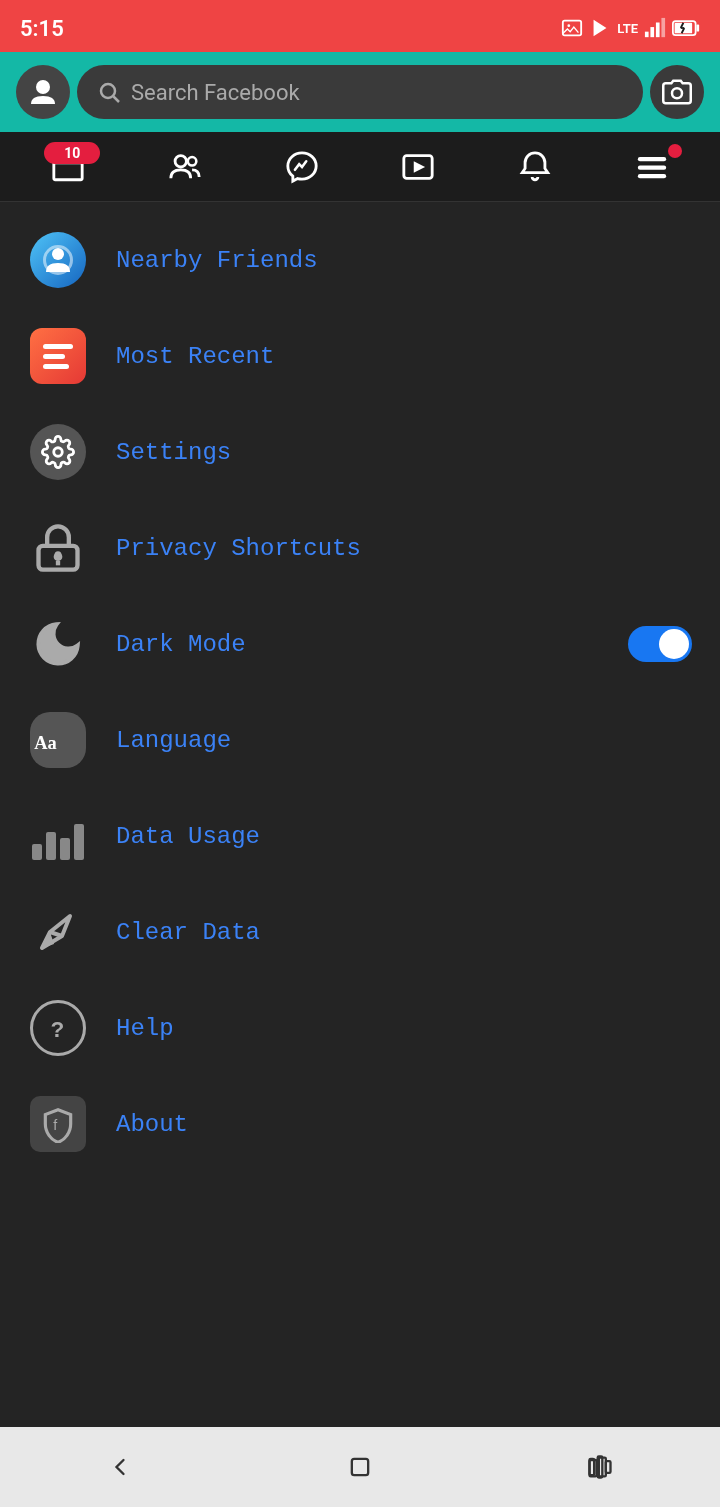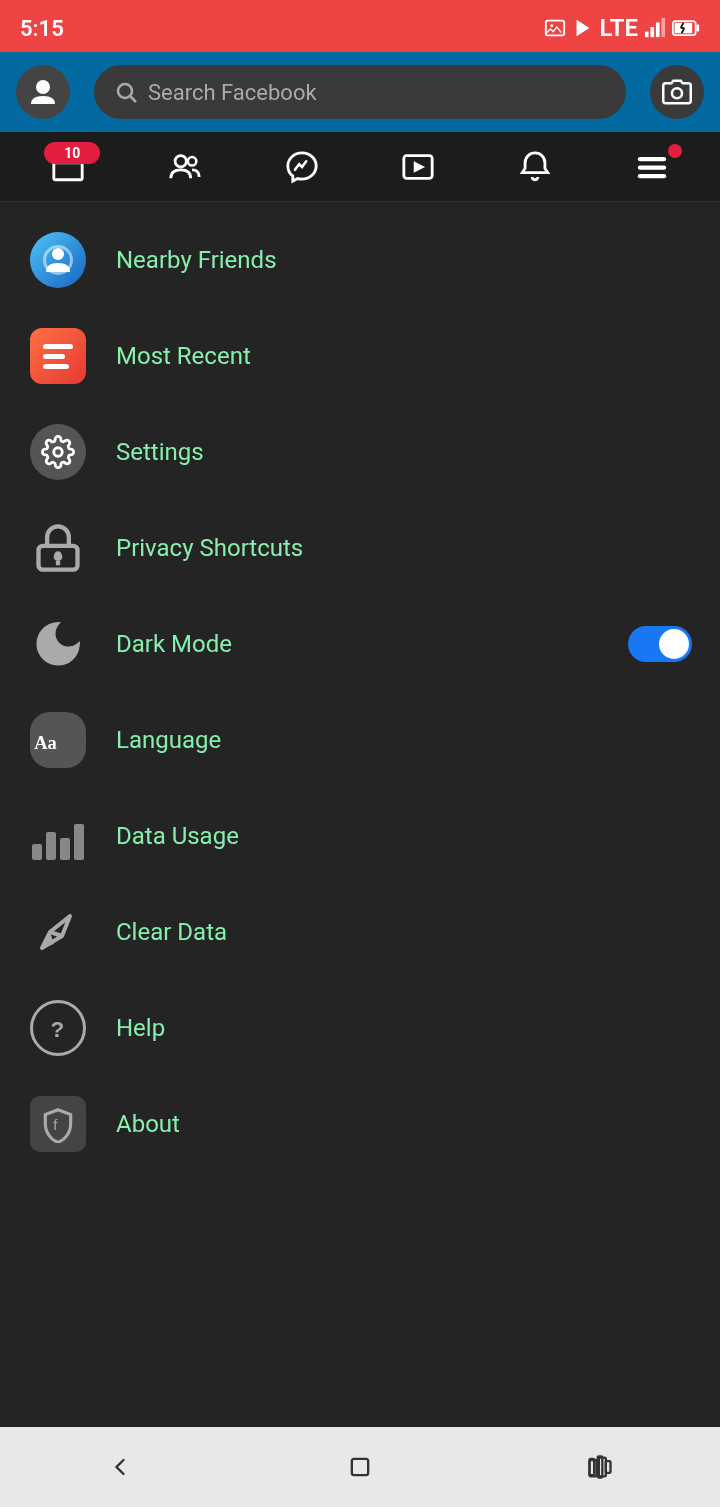--- a/index.html
+++ b/index.html
@@ -28,32 +28,32 @@
       font-size: 22px;
       font-weight: 600;
       color: #fff;
     }
     .status-icons {
       display: flex;
       align-items: center;
       gap: 6px;
     }
     .status-icon-text {
-      font-size: 24px;
+      font-size: 13px;
       font-weight: 600;
       color: #fff;
     }
 
     
     .header {
-      background: #0369a1;
+      background: #14b8a6;
       display: flex;
       align-items: center;
       padding: 8px 16px;
-      gap: 24px;
+      gap: 7px;
       height: 80px;
     }
     .avatar-circle {
       width: 54px;
       height: 54px;
       border-radius: 50%;
       background: #444;
       display: flex;
       align-items: center;
       justify-content: center;
@@ -150,22 +150,23 @@
       width: 60px;
       height: 60px;
       display: flex;
       align-items: center;
       justify-content: center;
       flex-shrink: 0;
     }
     .menu-label {
       font-size: 24px;
       font-weight: 400;
-      color: #86efac;
+      color: #3b82f6;
       flex: 1;
+      font-family: Liberation Mono, monospace;
     }
 
     
     .toggle {
       width: 64px;
       height: 36px;
       background: #1877f2;
       border-radius: 18px;
       position: relative;
       flex-shrink: 0;

